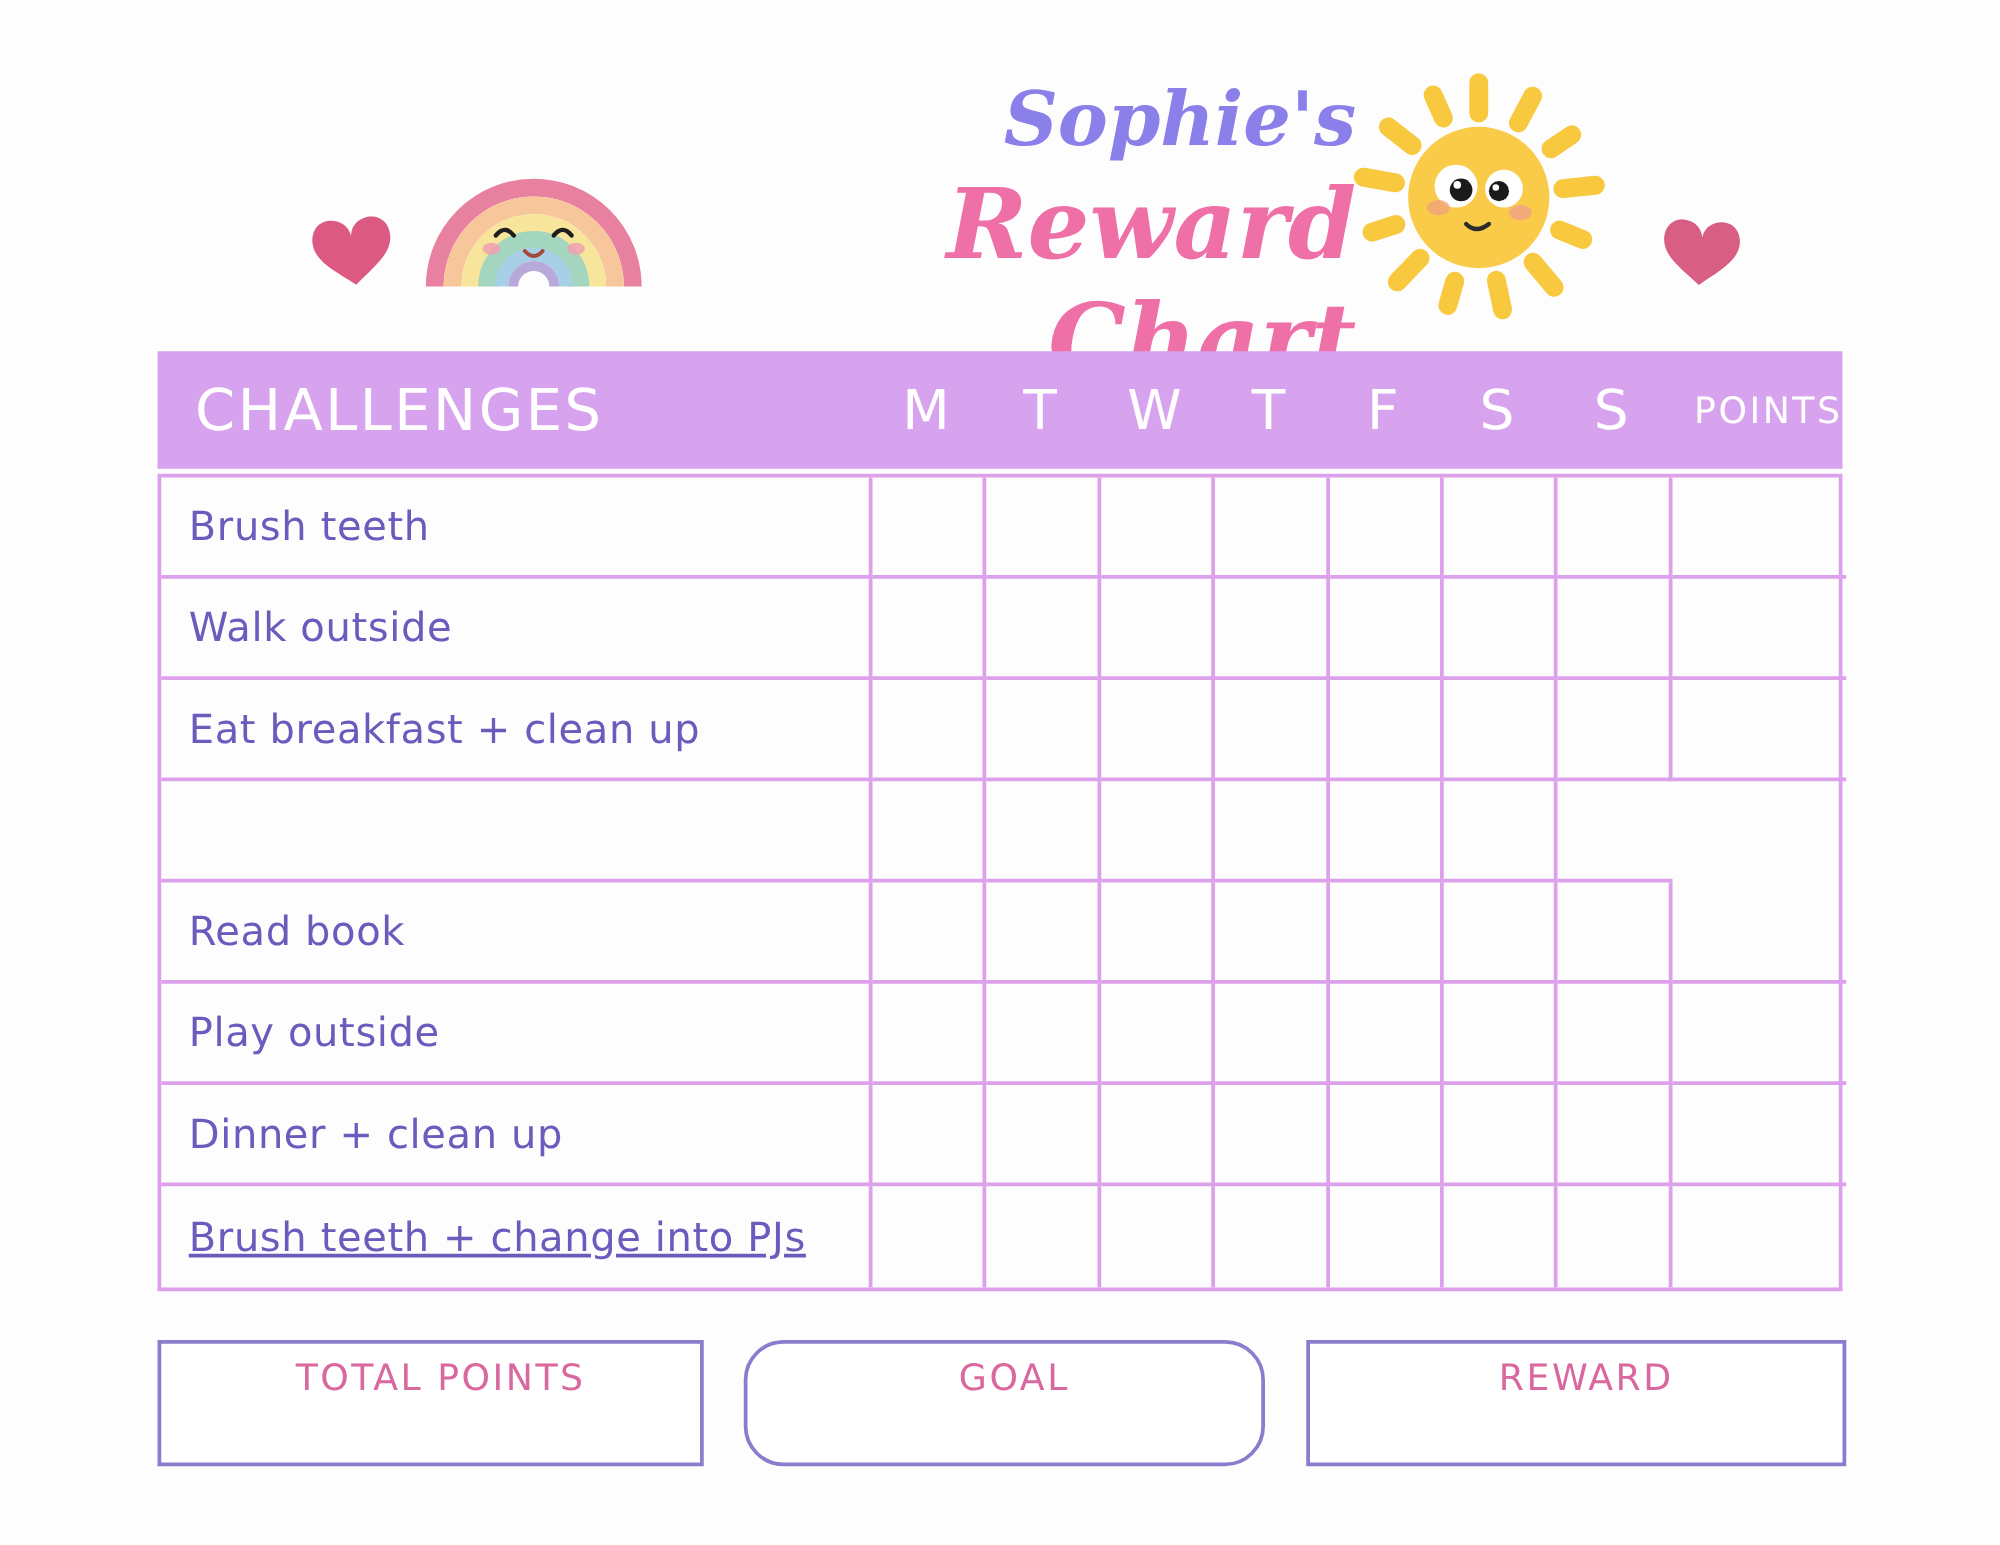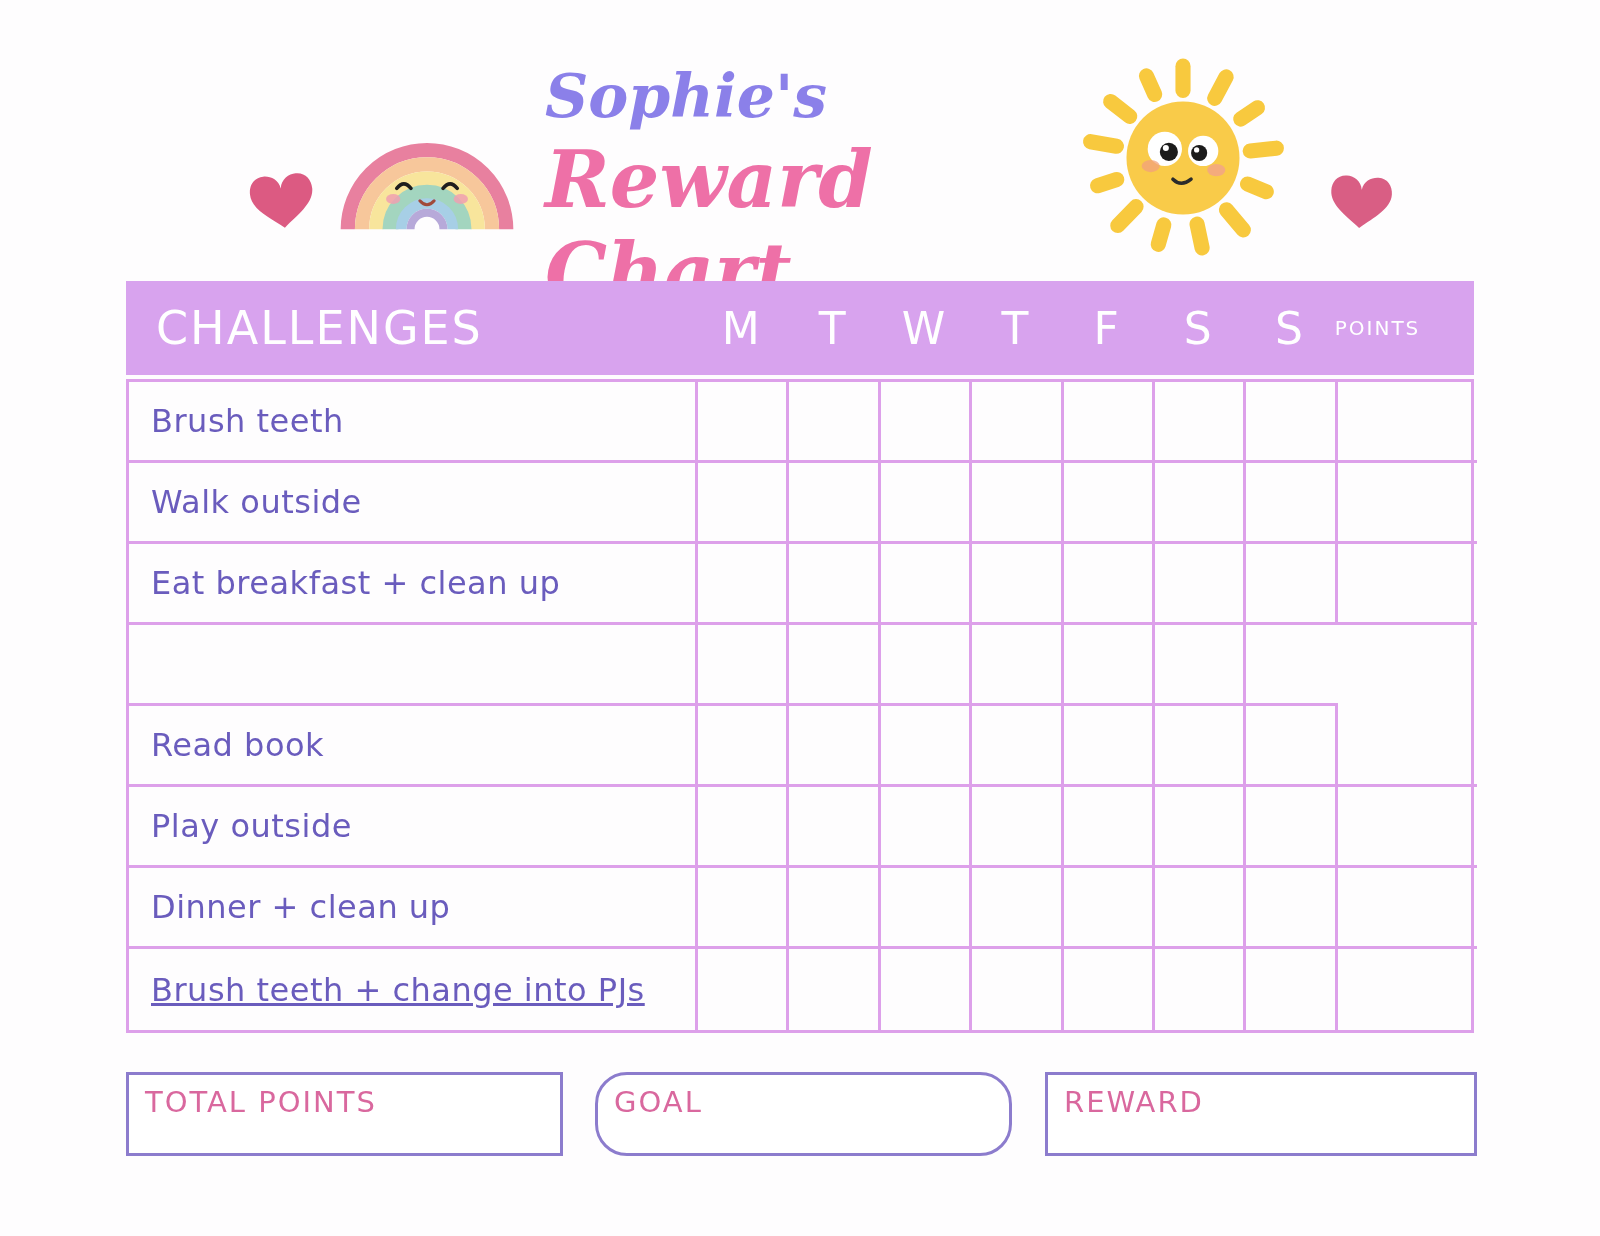--- a/index.html
+++ b/index.html
@@ -6,51 +6,52 @@
   .page{
     position:relative;width:1600px;height:1236px;background:#fefdfe;overflow:hidden;
     font-family:"DejaVu Sans","Liberation Sans",sans-serif;
   }
   
   .deco{position:absolute;}
   .heart-left{left:248px;top:168px;width:68px;height:64px;transform:rotate(-6deg);}
   .rainbow{left:338px;top:118px;width:178px;height:138px;}
   .sun{left:1072px;top:52px;width:222px;height:212px;}
   .heart-right{left:1328px;top:170px;width:66px;height:62px;transform:rotate(4deg);}
-  .titles{position:absolute;left:545px;top:60px;width:540px;text-align:left;}
+  .titles{position:absolute;left:545px;top:60px;width:540px;text-align:right;}
   .title-name{
     font-family:"DejaVu Serif","Liberation Serif",serif;
     font-style:italic;font-weight:bold;font-size:60px;line-height:72px;color:#8b80e9;
   }
   .title-main{
     font-family:"DejaVu Serif","Liberation Serif",serif;
     font-style:italic;font-weight:bold;font-size:78px;line-height:92px;color:#ee70a7;margin-top:2px;
   }
   
   .chart-table{position:absolute;left:126px;top:281px;width:1348px;}
   .grid-cols{display:grid;grid-template-columns:569px repeat(7,91.4px) 139.2px;}
   .thead{
     height:94px;background:#d8a3ee;color:#ffffff;align-items:center;
   }
   .th-challenges{font-size:46px;letter-spacing:2px;padding-left:30px;}
   .th-day{font-size:44px;text-align:center;}
-  .th-points{font-size:20px;letter-spacing:2px;text-align:left;}
+  .th-points{font-size:29px;letter-spacing:2px;text-align:right;}
   .tbody{margin-top:4px;border:3px solid #dda0ea;}
   .trow{height:81px;}
   .trow .td{border-right:3px solid #dda0ea;border-bottom:3px solid #dda0ea;}
   .trow .td:last-child{border-right:none;}
   .trow:last-child .td{border-bottom:none;text-decoration:underline;}
   .td-challenge{
     display:flex;align-items:center;padding-left:22px;
     color:#6a5cbd;font-size:32px;letter-spacing:0.5px;
   }
   
   .sbox{
-    position:absolute;top:1072px;height:84px;border:3px solid #8c7ccd;background:#fff;
+    position:absolute;top:1072px;height:101px;border:3px solid #8c7ccd;background:#fff;
     box-sizing:border-box;
+    text-align:center;
   }
   .sbox-total{left:126px;width:437px;}
   .sbox-goal{left:595px;width:417px;border-radius:32px;}
   .sbox-reward{left:1045px;width:432px;}
   .sbox-label{
     display:block;padding:10px 0 0 16px;color:#d9689e;font-size:29px;letter-spacing:2px;
   }
 </style>
 </head>
 <body>

